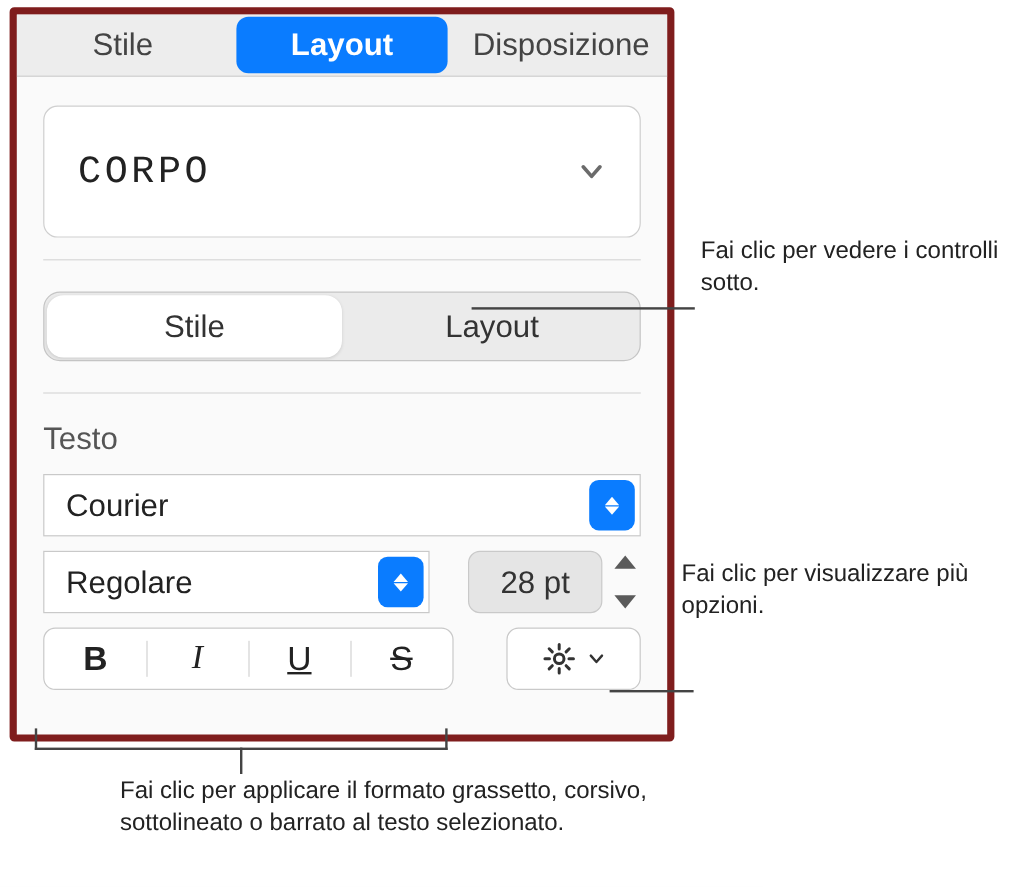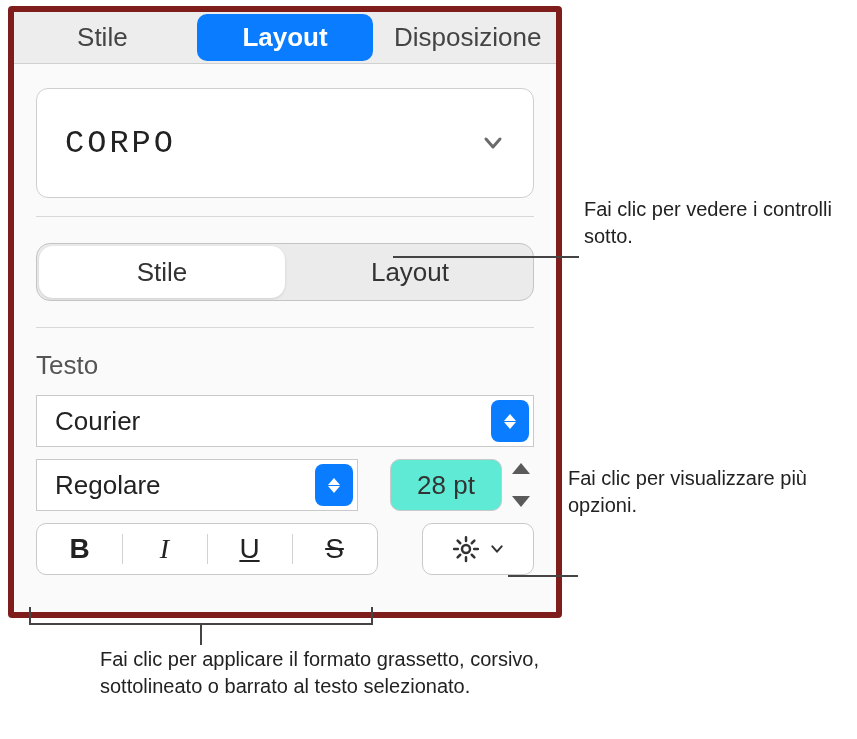--- a/index.html
+++ b/index.html
@@ -143,21 +143,21 @@
     flex: 0 0 322px;
   }
   .size-field {
     display: flex;
     align-items: center;
     gap: 6px;
     flex: 1;
     justify-content: flex-end;
   }
   .size-input {
-    background: #5eead4;
+    background: #e5e5e5;
     border: 1px solid #c9c9c9;
     border-radius: 10px;
     height: 52px;
     width: 112px;
     font-size: 26px;
     text-align: center;
     line-height: 50px;
   }
   .stepper {
     width: 26px;

